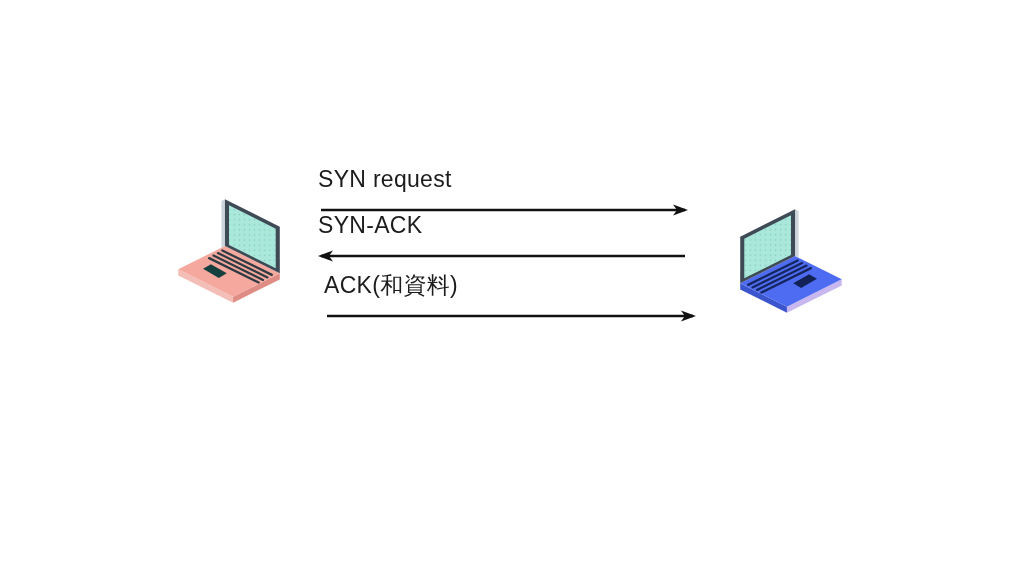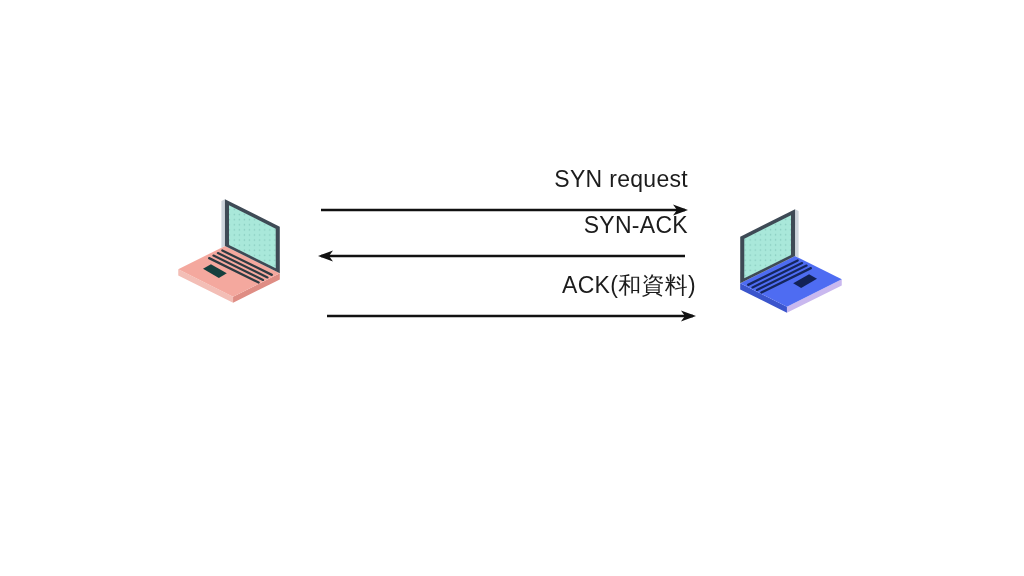--- a/index.html
+++ b/index.html
@@ -7,21 +7,21 @@
     position:relative;
     width:1024px;height:576px;
     background:#ffffff;
     overflow:hidden;
     font-family:"Liberation Sans","DejaVu Sans",sans-serif;
   }
 
   
   .message{position:absolute;width:370px;}
   .msg-label{
-    text-align:right;
+    text-align:left;
     font-size:23px;
     line-height:30px;
     font-weight:500;
     color:#1c1c1c;
     letter-spacing:.3px;
   }
   .arrow{display:block;margin-top:8px;width:100%;height:16px;}
   .arrow .shaft{stroke:#111111;stroke-width:2.6;}
   .arrow polygon{fill:#111111;}
   .message[data-direction="right"] .head-left{display:none;}

